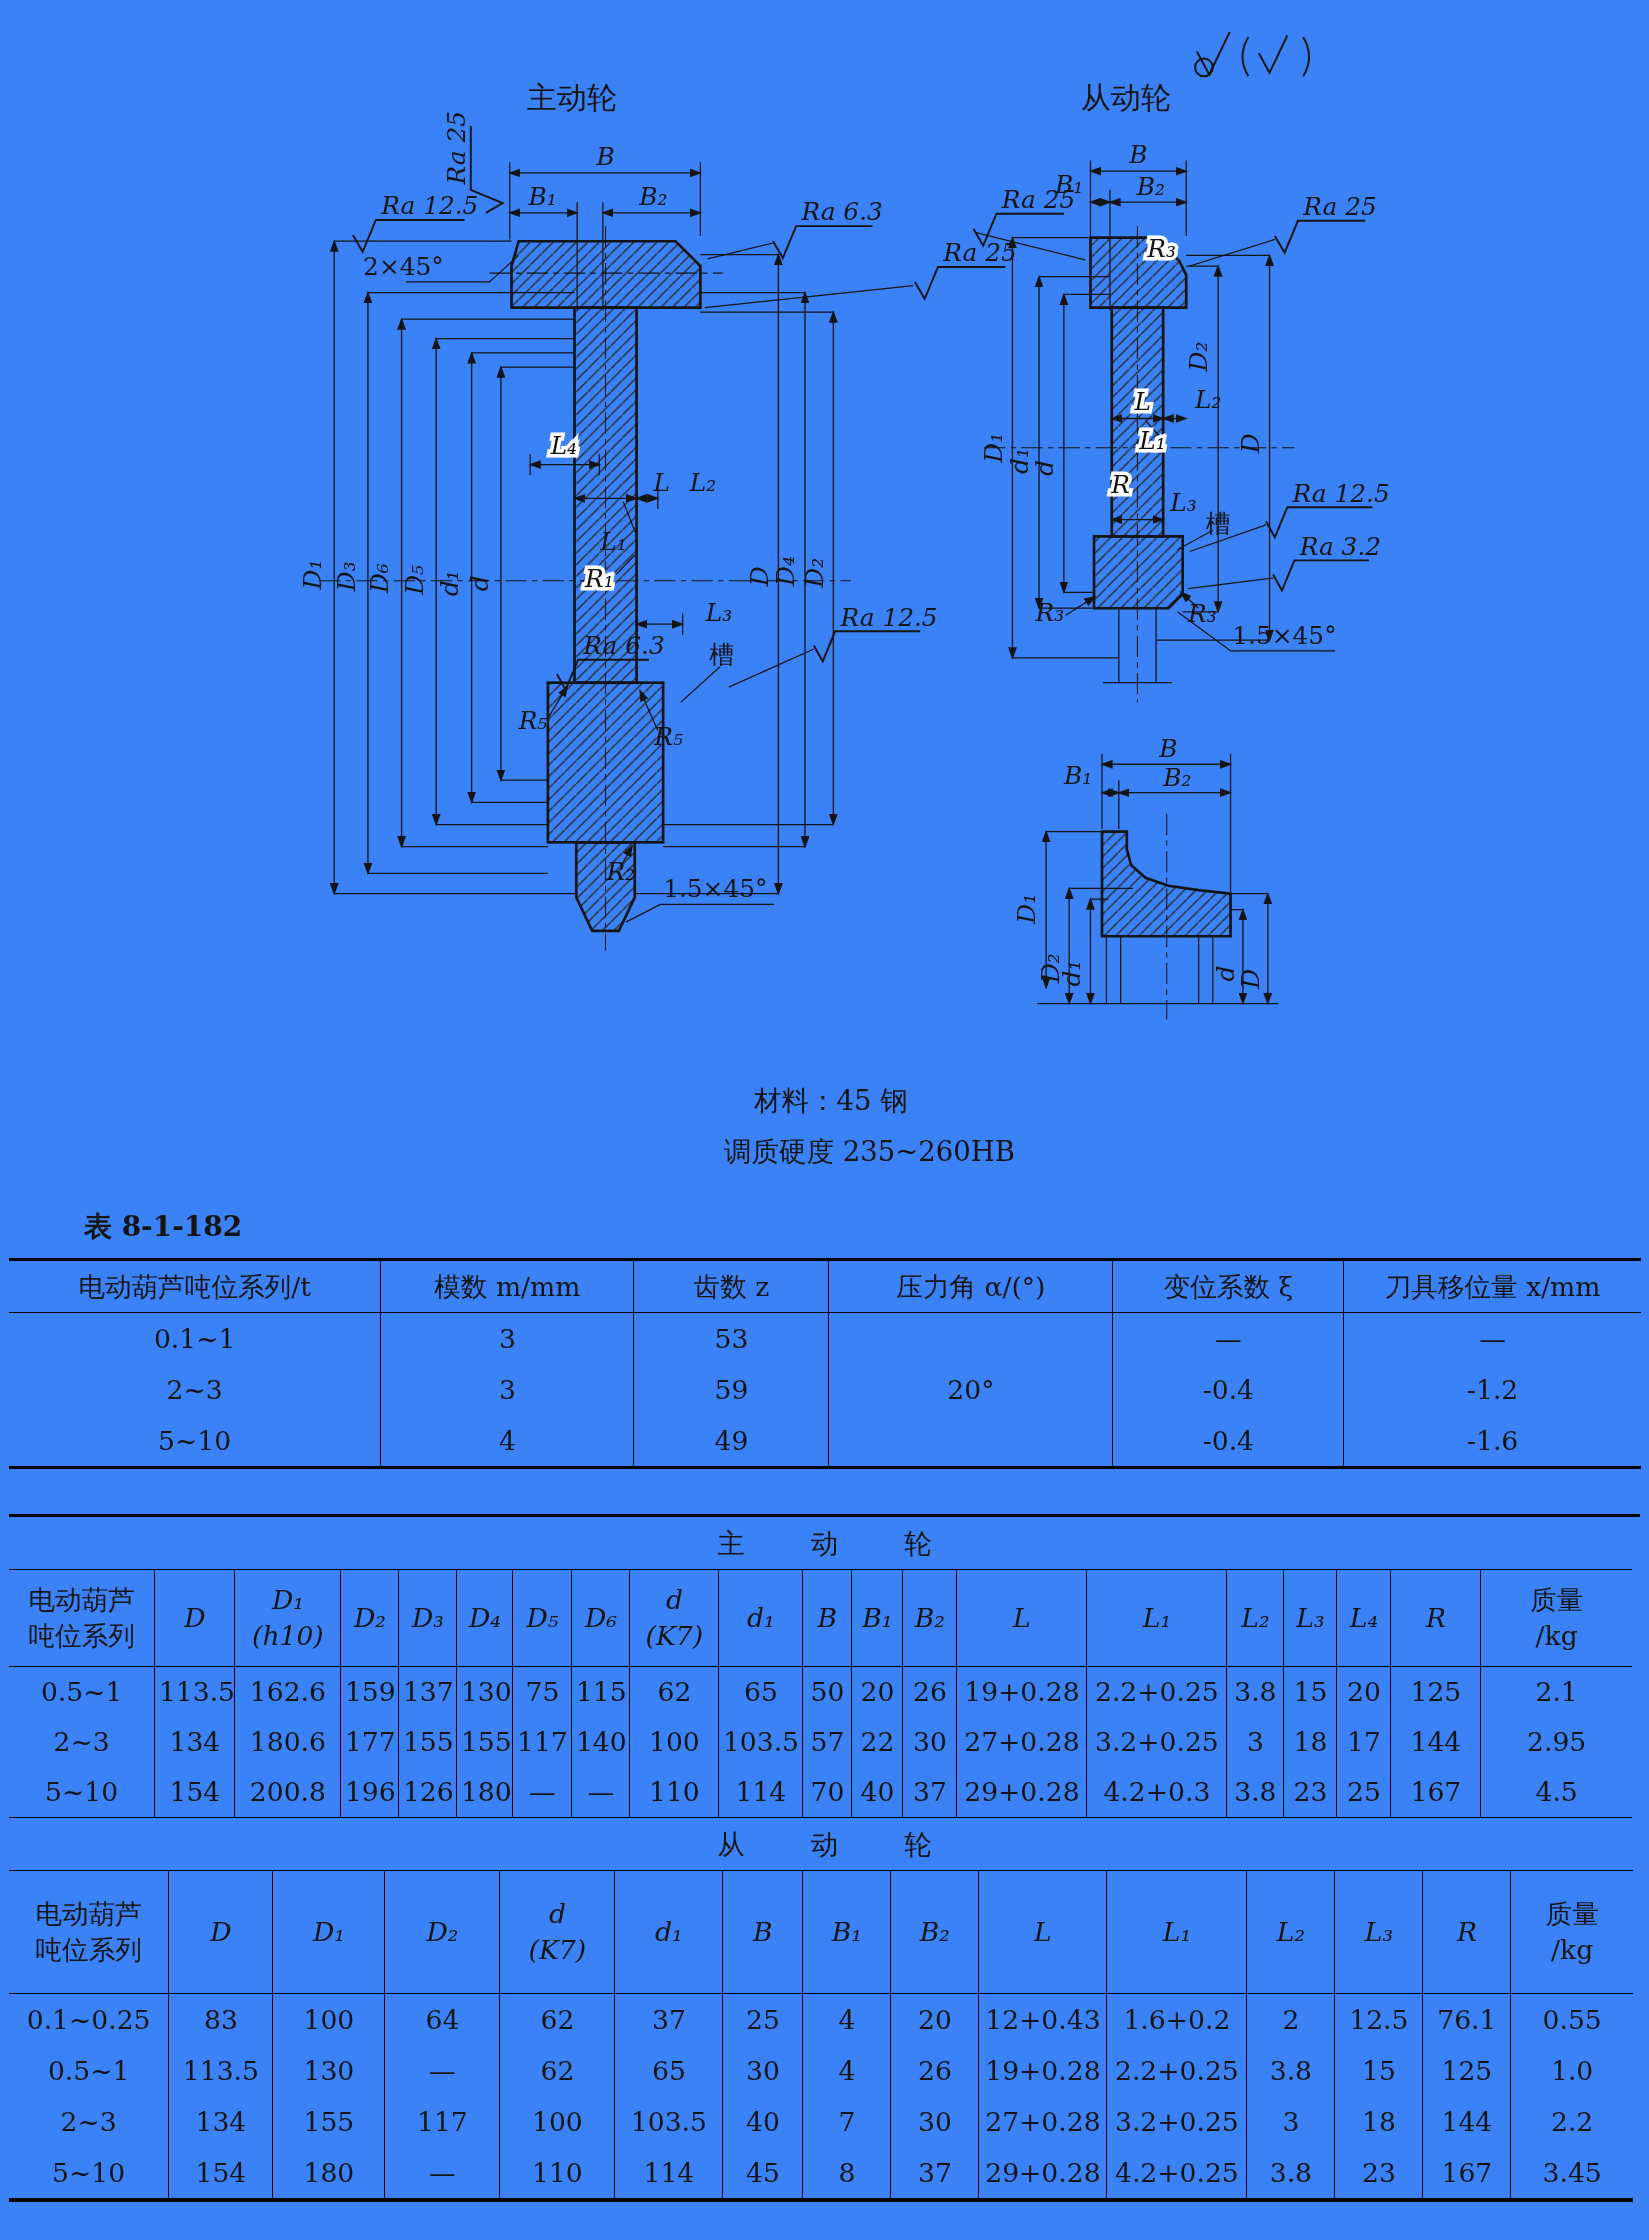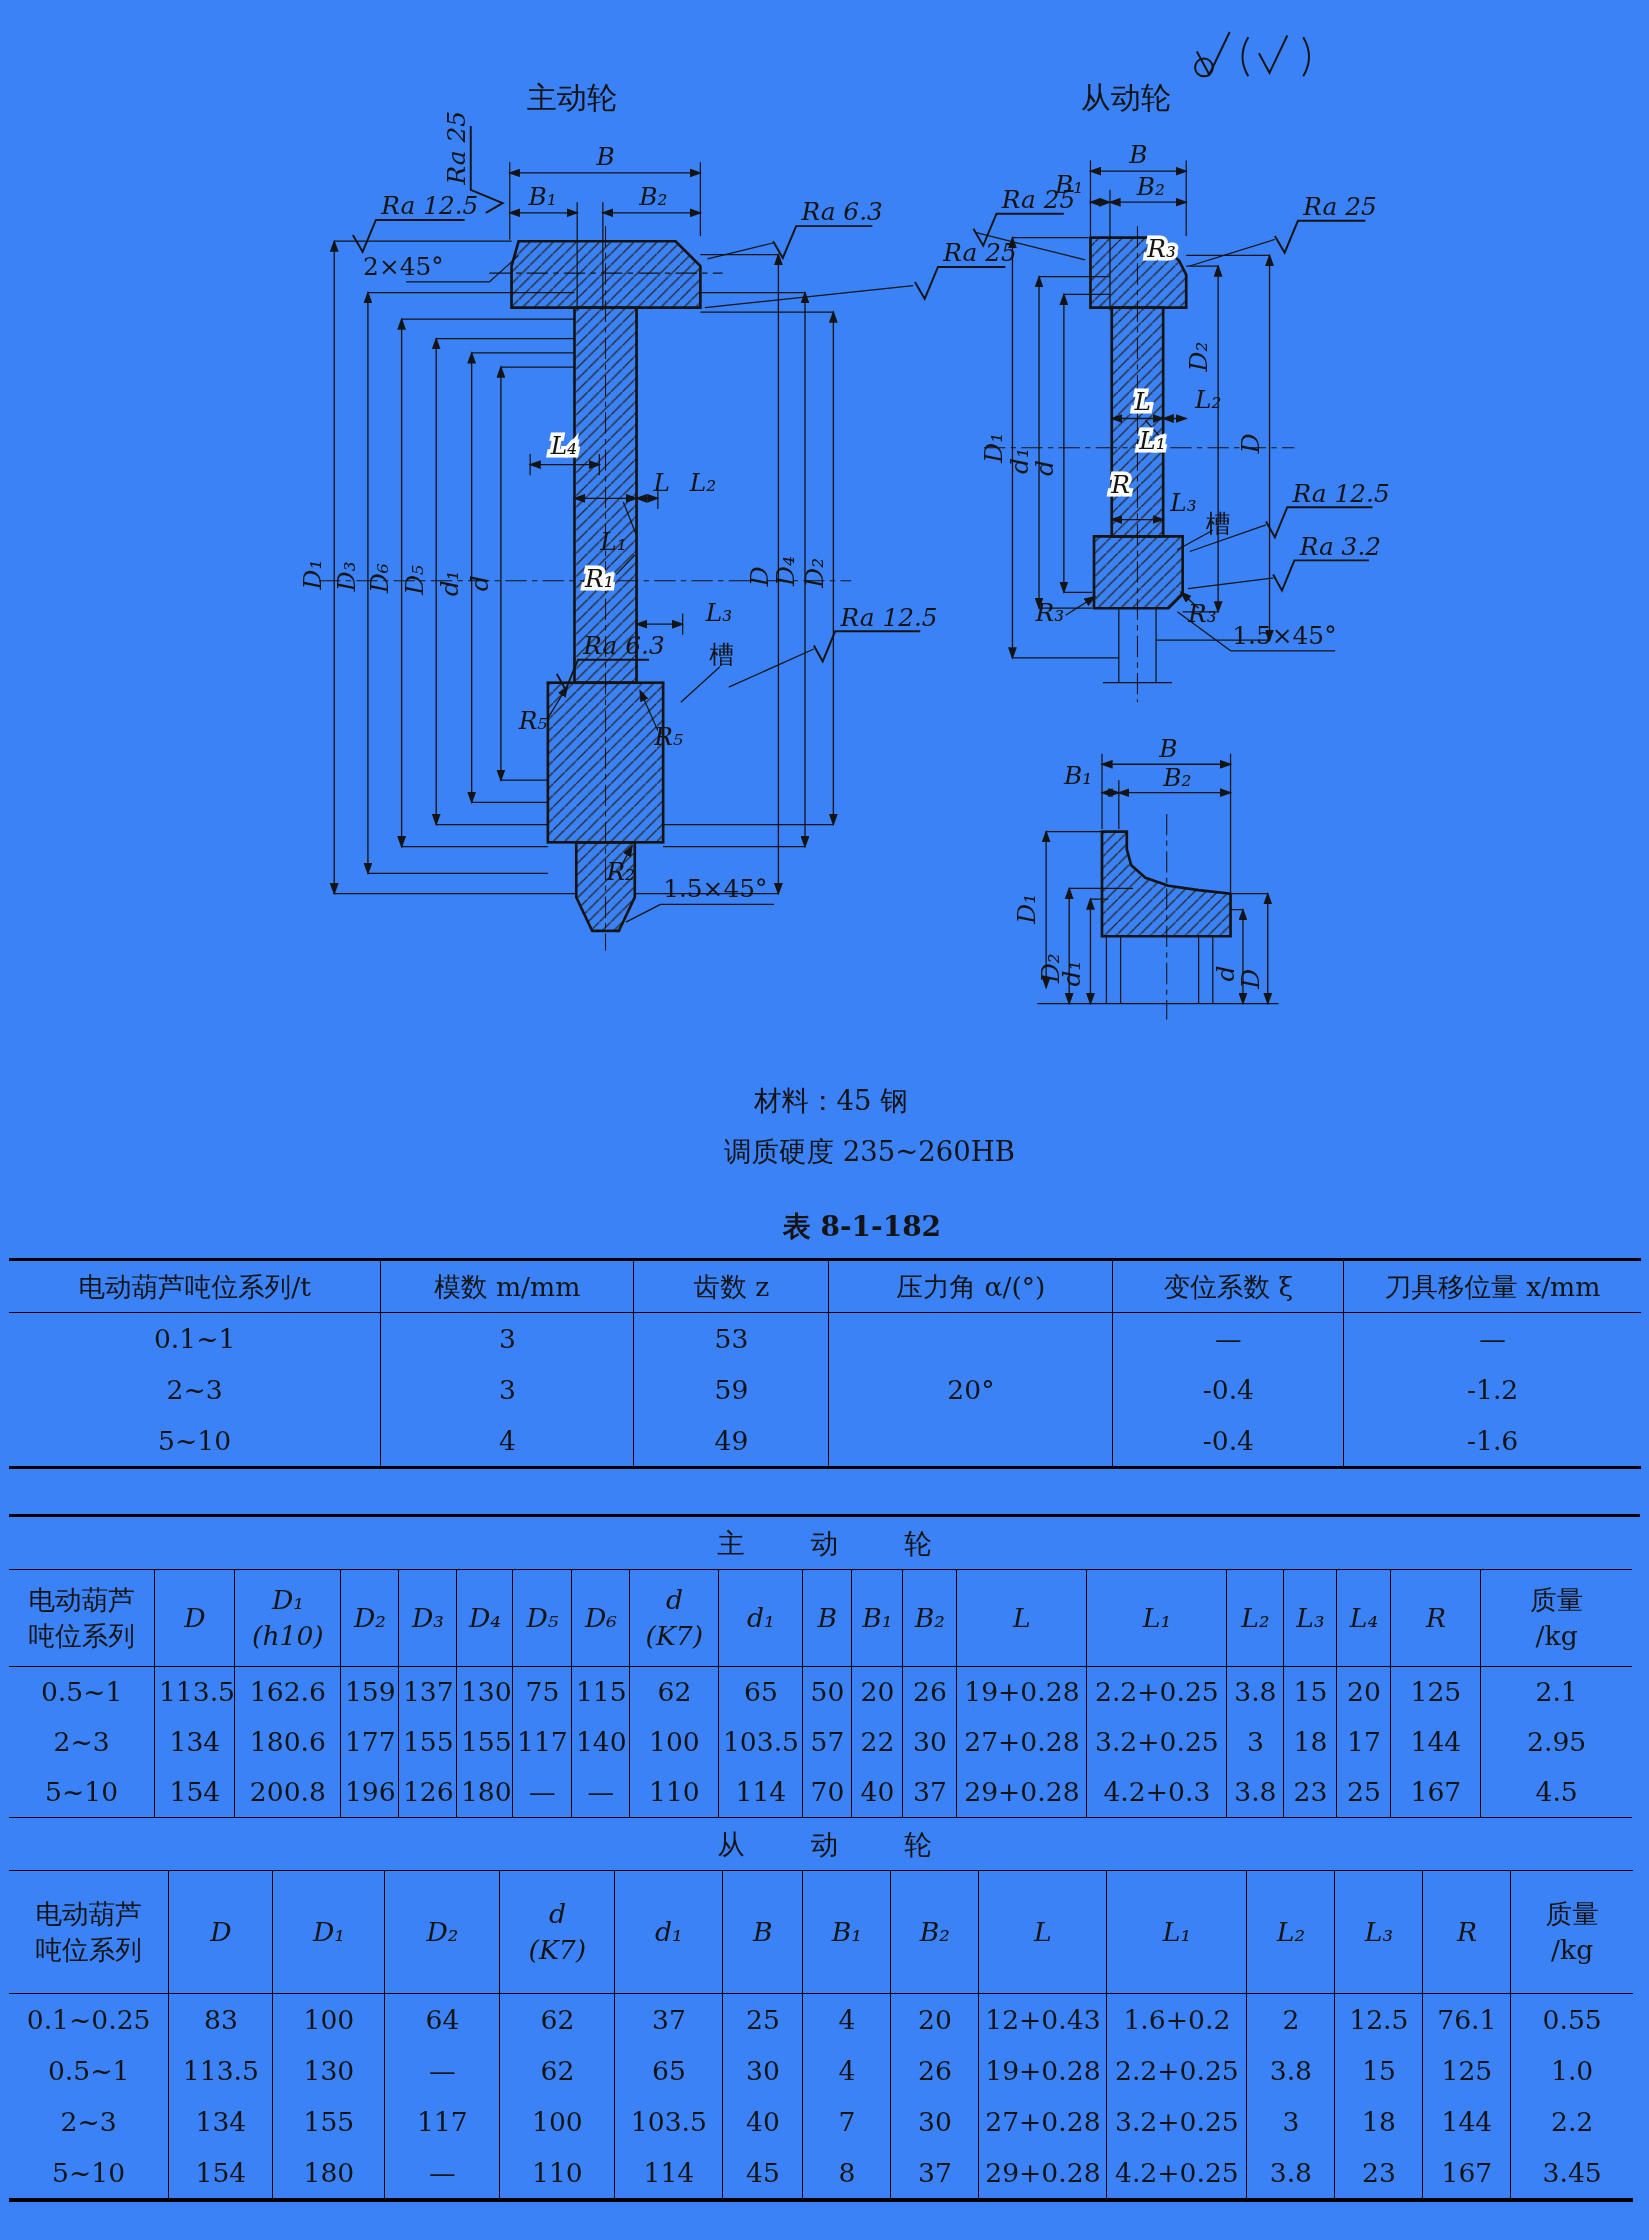--- a/index.html
+++ b/index.html
@@ -17,21 +17,21 @@
   .tn{fill:none;stroke:#141414;stroke-width:1.4;}
   .dm{fill:none;stroke:#141414;stroke-width:1.5;marker-start:url(#as);marker-end:url(#ae);}
   .ld{fill:none;stroke:#141414;stroke-width:1.4;marker-end:url(#ae);}
   .cl{fill:none;stroke:#141414;stroke-width:1.2;stroke-dasharray:24 6 6 6;}
   .ck{fill:none;stroke:#141414;stroke-width:2.2;}
 
   .material{position:absolute;left:676px;top:1075px;font-size:27.5px;line-height:1.85;margin-left:48px;}
   .material .ind{padding-left:30px;}
 
   .tsec{position:absolute;left:8.9px;width:1631px;}
-  .cap{display:flex;align-items:center;font-weight:bold;font-size:28px;margin-bottom:12.4px;flex-direction:column;}
+  .cap{display:flex;align-items:flex-end;font-weight:bold;font-size:28px;margin-bottom:12.4px;}
   .cap-no{margin-left:75px;white-space:nowrap;}
   .cap-title{flex:1;text-align:center;letter-spacing:0.15em;}
   .cap-right{width:115px;text-align:right;font-weight:normal;font-size:26px;}
   table{border-collapse:collapse;table-layout:fixed;width:1623px;font-size:26.6px;}
   th,td{text-align:center;vertical-align:middle;padding:0 3.5px;font-weight:normal;}
   thead th{border-bottom:1.8px solid #000;}
   .t182{border-top:3.5px solid #000;border-bottom:3.5px solid #000;}
   .t182 th{height:51px;}
   .t182 td{height:51px;}
   .t182 th+th,.t182 td+td{border-left:1.3px solid #000;}

